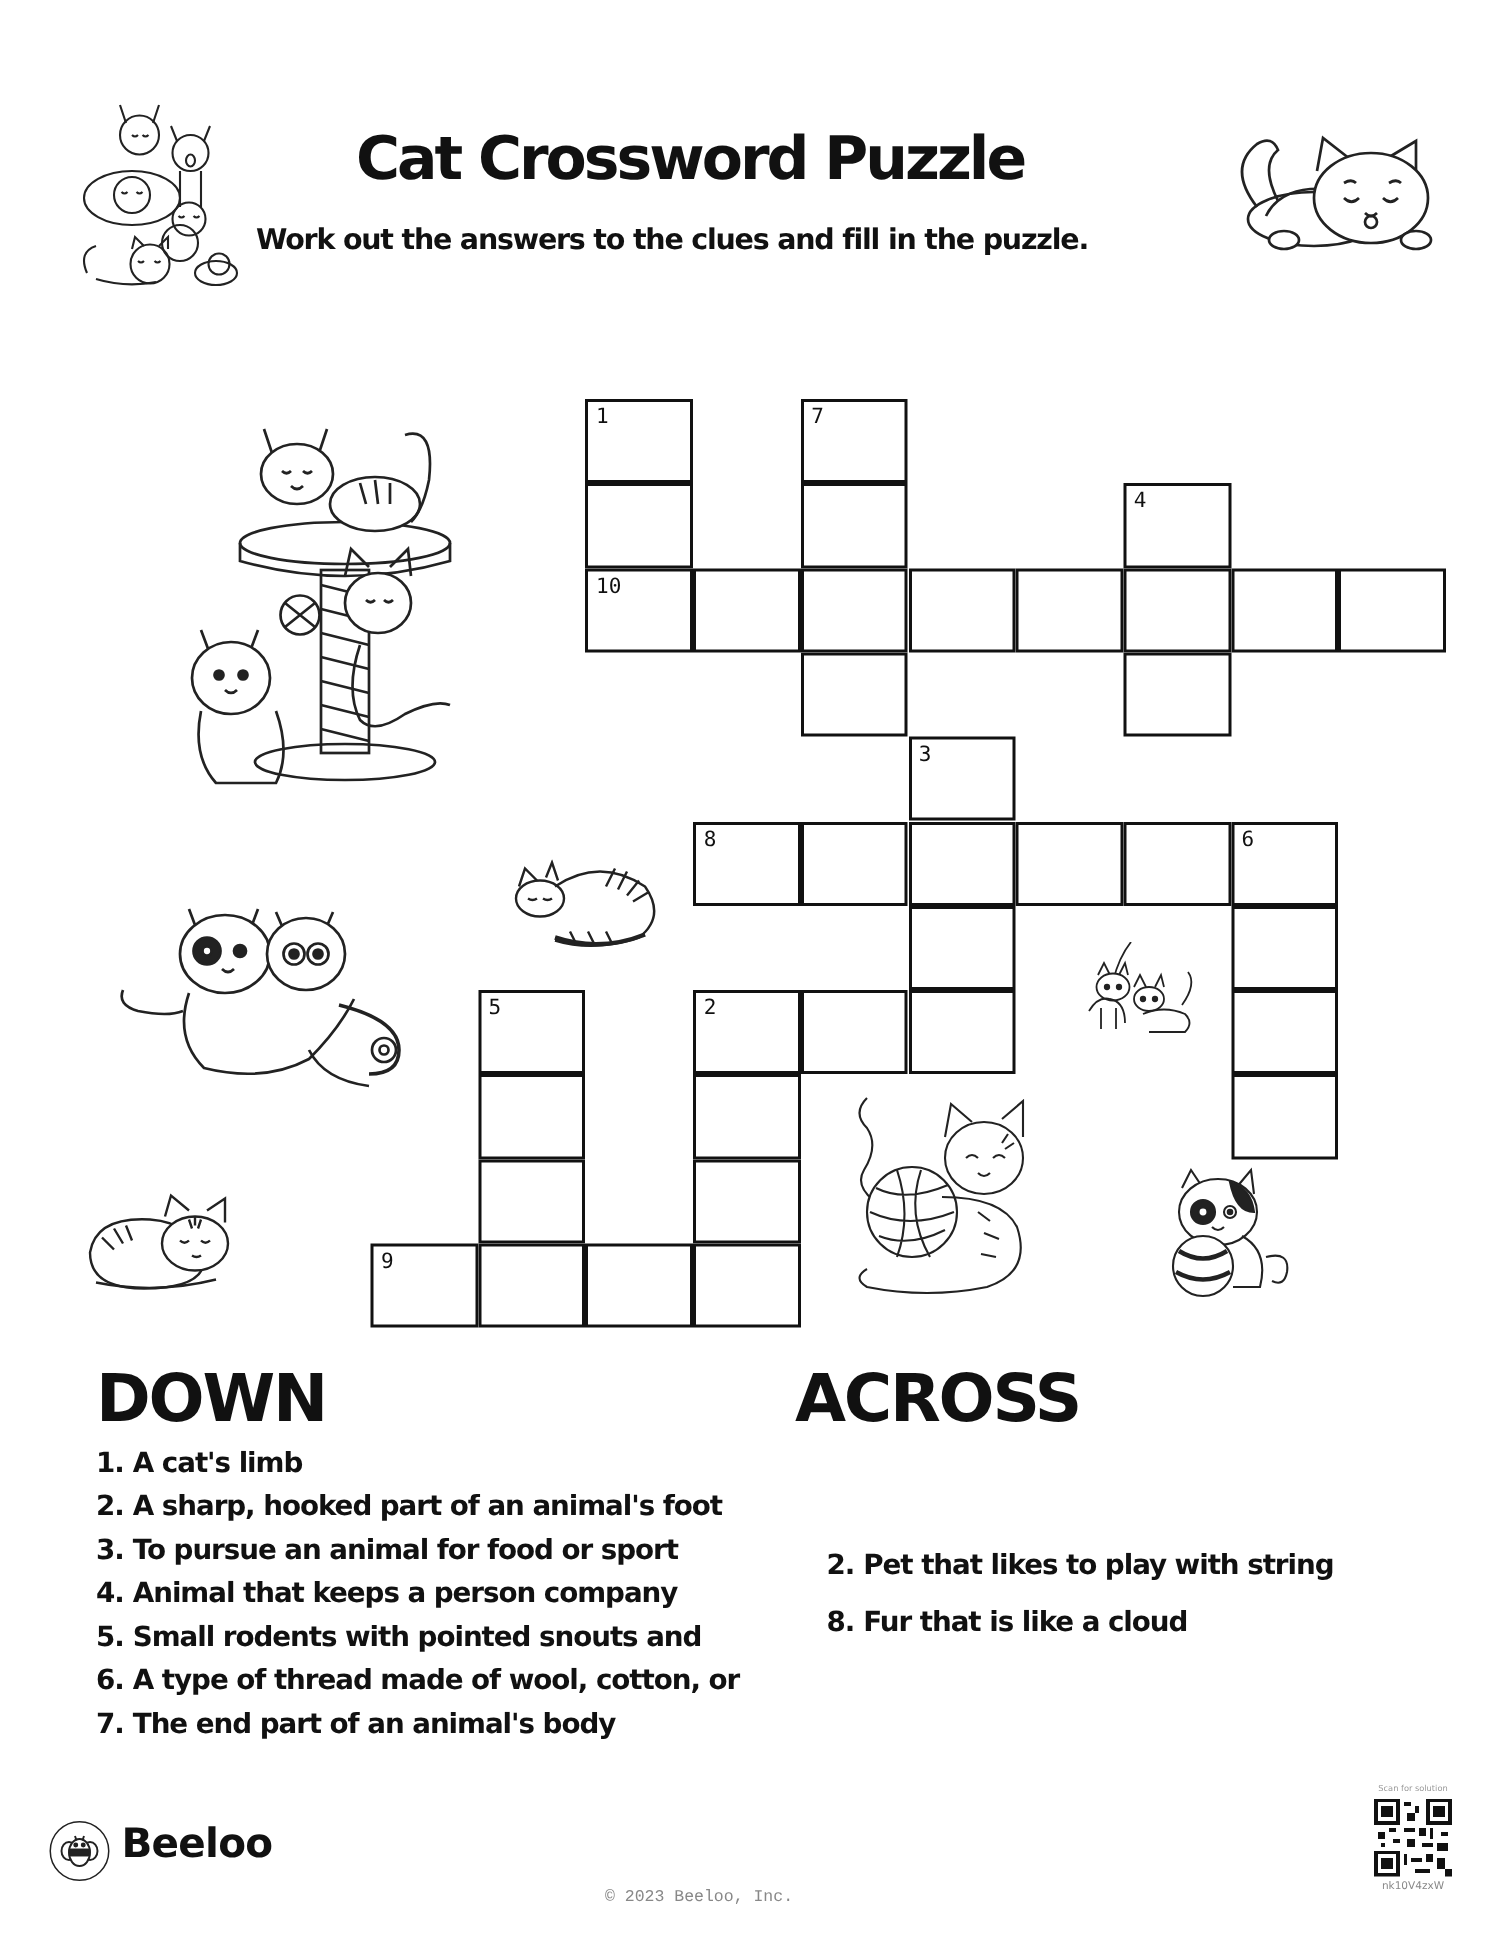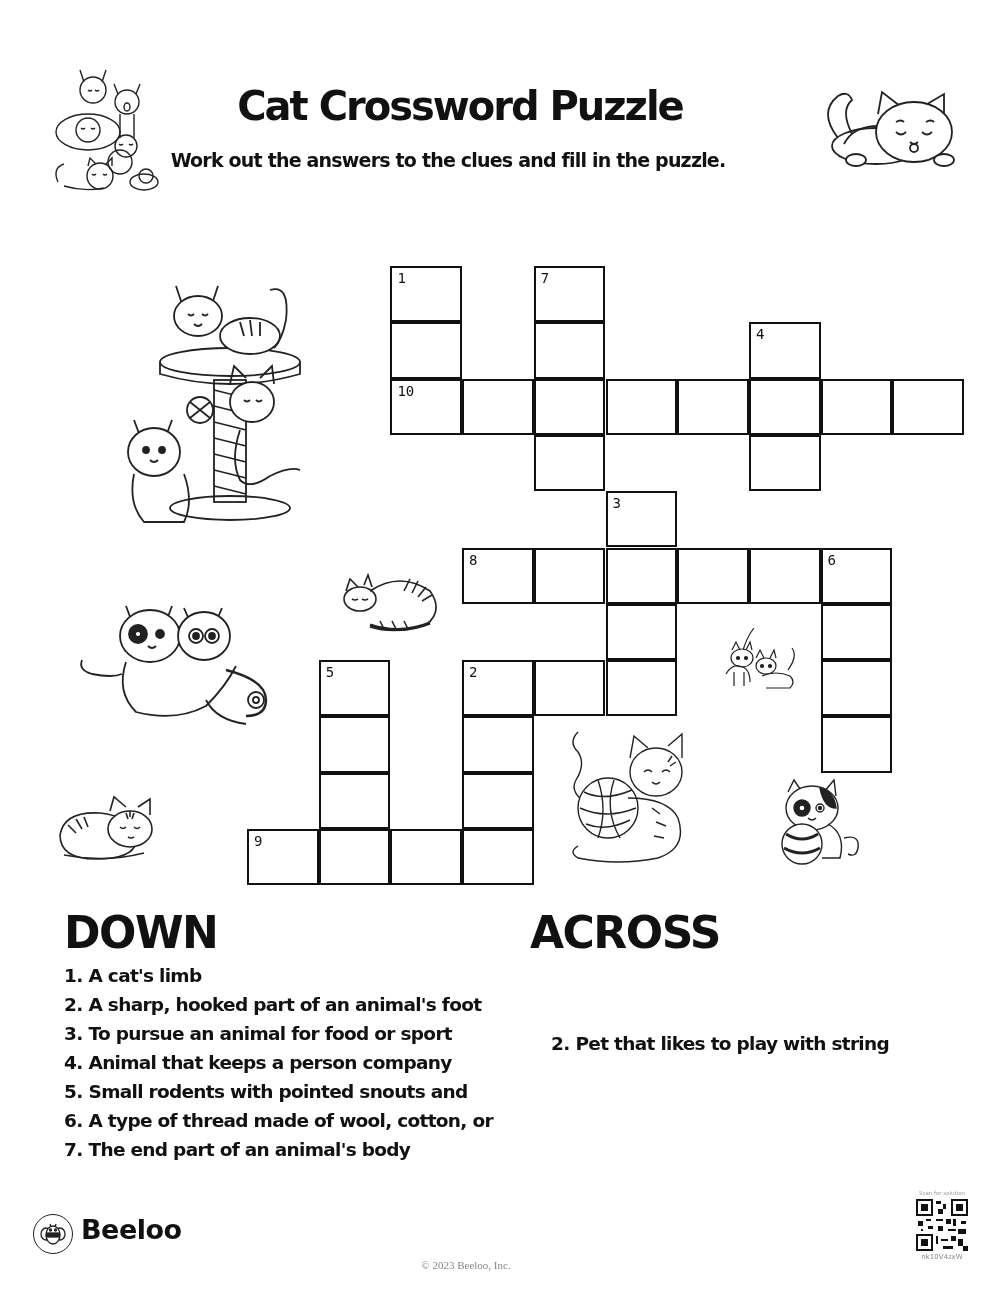--- a/index.html
+++ b/index.html
@@ -14,21 +14,21 @@
   .clue-list { position: absolute; margin: 0; padding: 0; list-style: none; }
   .clue-list li { font-family: "DejaVu Sans", sans-serif; font-weight: bold; font-size: 18.5px; letter-spacing: -0.7px; white-space: nowrap; }
   .clue-list.down li { height: 29px; line-height: 29px; }
   .clue-list.across li { height: 37.5px; line-height: 37.5px; }
   .clue-list li .n { display: inline-block; margin-right: 6px; }
   .illus { position: absolute; }
   .illus svg { width: 100%; height: 100%; display: block; }
   .logo { position: absolute; left: 33px; top: 1214px; display: flex; }
   .logo-mark { width: 40px; height: 40px; border: 1.5px solid #222; border-radius: 50%; box-sizing: border-box; display: flex; align-items: center; justify-content: center; }
   .logo-text { font-family: "DejaVu Sans", sans-serif; font-size: 27px; font-weight: bold; margin-left: 8px; letter-spacing: -0.5px; }
-  .copyright { position: absolute; left: 0; width: 932px; top: 1259px; text-align: center; font-family: Liberation Serif, serif; font-size: 11px; color: #888; }
+  .copyright { position: absolute; left: 0; width: 932px; top: 1259px; text-align: center; font-family: Liberation Mono, monospace; font-size: 11px; color: #888; }
   .qr-wrap { position: absolute; left: 912px; top: 1190px; width: 60px; text-align: center; }
   .qr-caption { font-family: "DejaVu Sans", sans-serif; font-size: 5.5px; color: #999; }
   .qr-code { font-family: "DejaVu Sans", sans-serif; font-size: 7px; color: #888; margin-top: 2px; }
   .qr { width: 52px; height: 52px; margin: 3px auto 0; }
 </style>
 </head>
 <body>
 
 <div class="title">Cat Crossword Puzzle</div>
 <div class="subtitle">Work out the answers to the clues and fill in the puzzle.</div>
@@ -344,20 +344,21 @@
     <li><span class="n">3.</span><span>To pursue an animal for food or sport</span></li>
     <li><span class="n">4.</span><span>Animal that keeps a person company</span></li>
     <li><span class="n">5.</span><span>Small rodents with pointed snouts and</span></li>
     <li><span class="n">6.</span><span>A type of thread made of wool, cotton, or</span></li>
     <li><span class="n">7.</span><span>The end part of an animal's body</span></li>
   </ul>
 
 <div class="heading" style="left:530px;top:908px;text-align:right;">ACROSS</div>
 <ul class="clue-list across" id="across-list" style="left:530px;top:1025px;margin-left:21px;">
     <li><span class="n">2.</span><span>Pet that likes to play with string</span></li>
+    <li><span class="n">8.</span><span>Fur that is like a cloud</span></li>
   </ul>
 
 <div class="logo">
   <div class="logo-mark">
     <svg width="28" height="28" viewBox="0 0 28 28" fill="none" stroke="#222" stroke-width="1.3">
       <ellipse cx="7" cy="14" rx="5" ry="6"></ellipse>
         <ellipse cx="21" cy="14" rx="5" ry="6"></ellipse>
       <ellipse cx="14" cy="15" rx="7" ry="9" fill="#fff"></ellipse>
       <rect x="7.5" y="13" width="13" height="4" fill="#222"></rect>
       <circle cx="11.5" cy="10" r="1" fill="#222"></circle>

